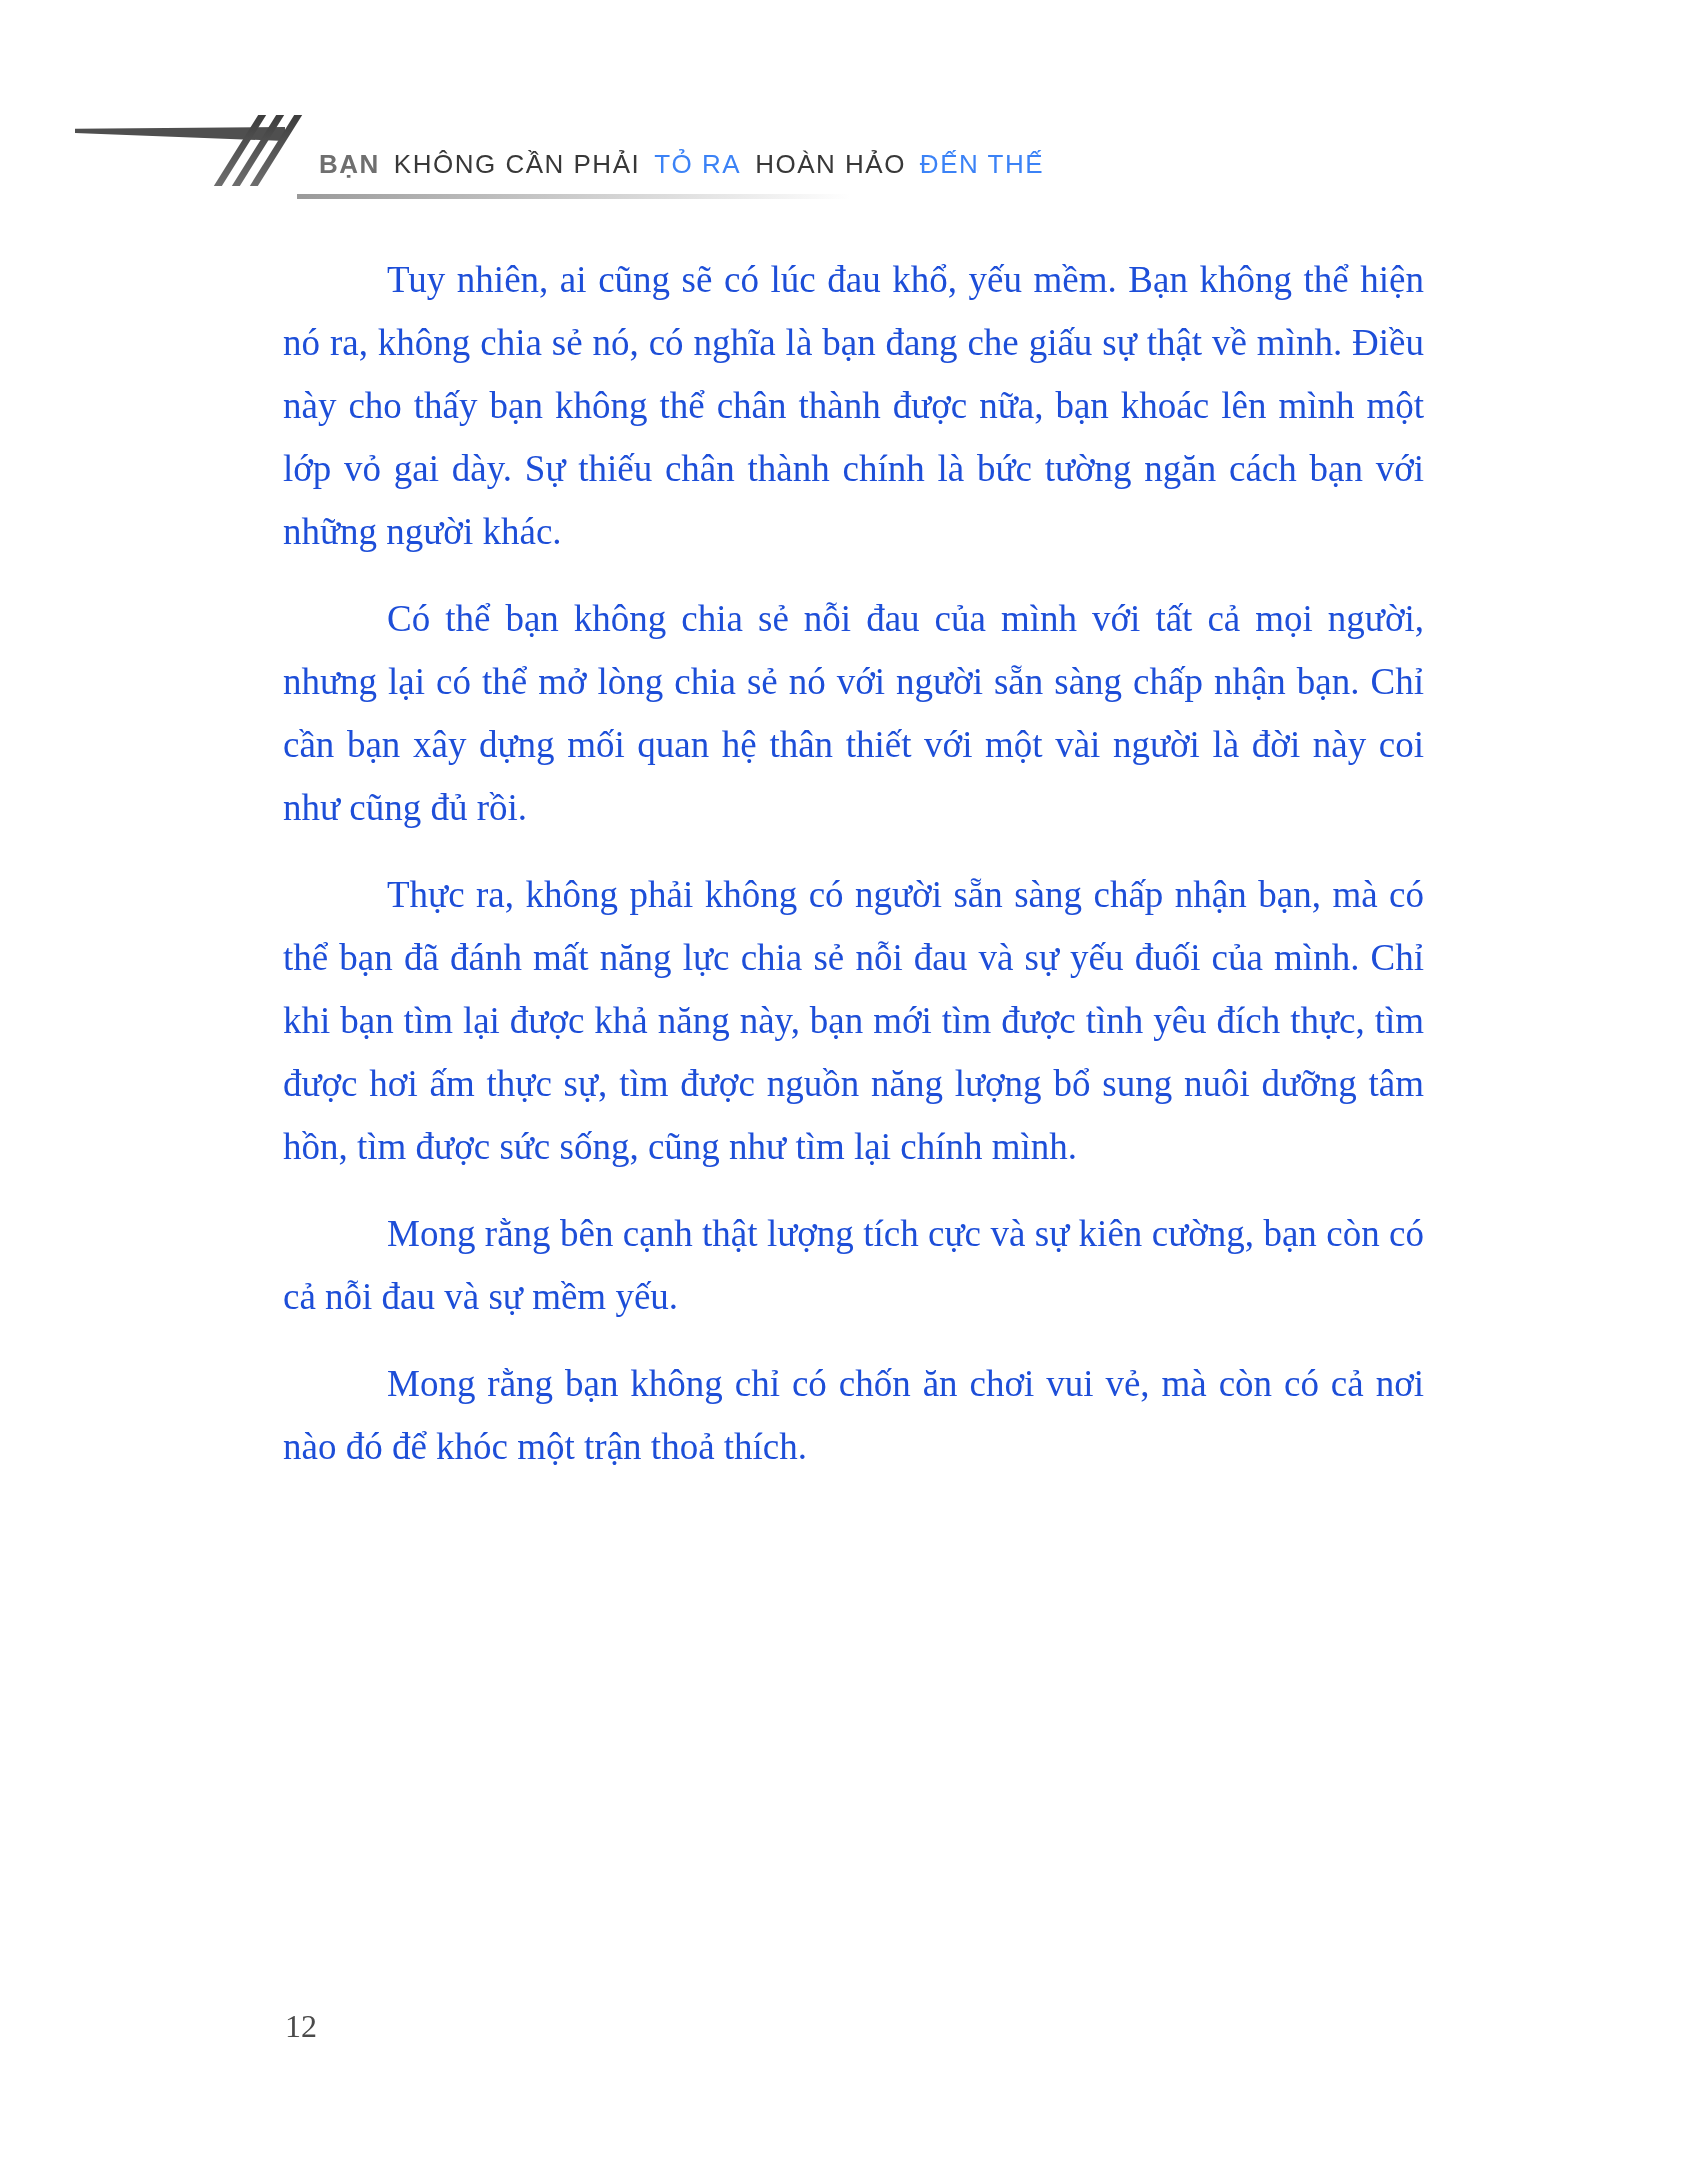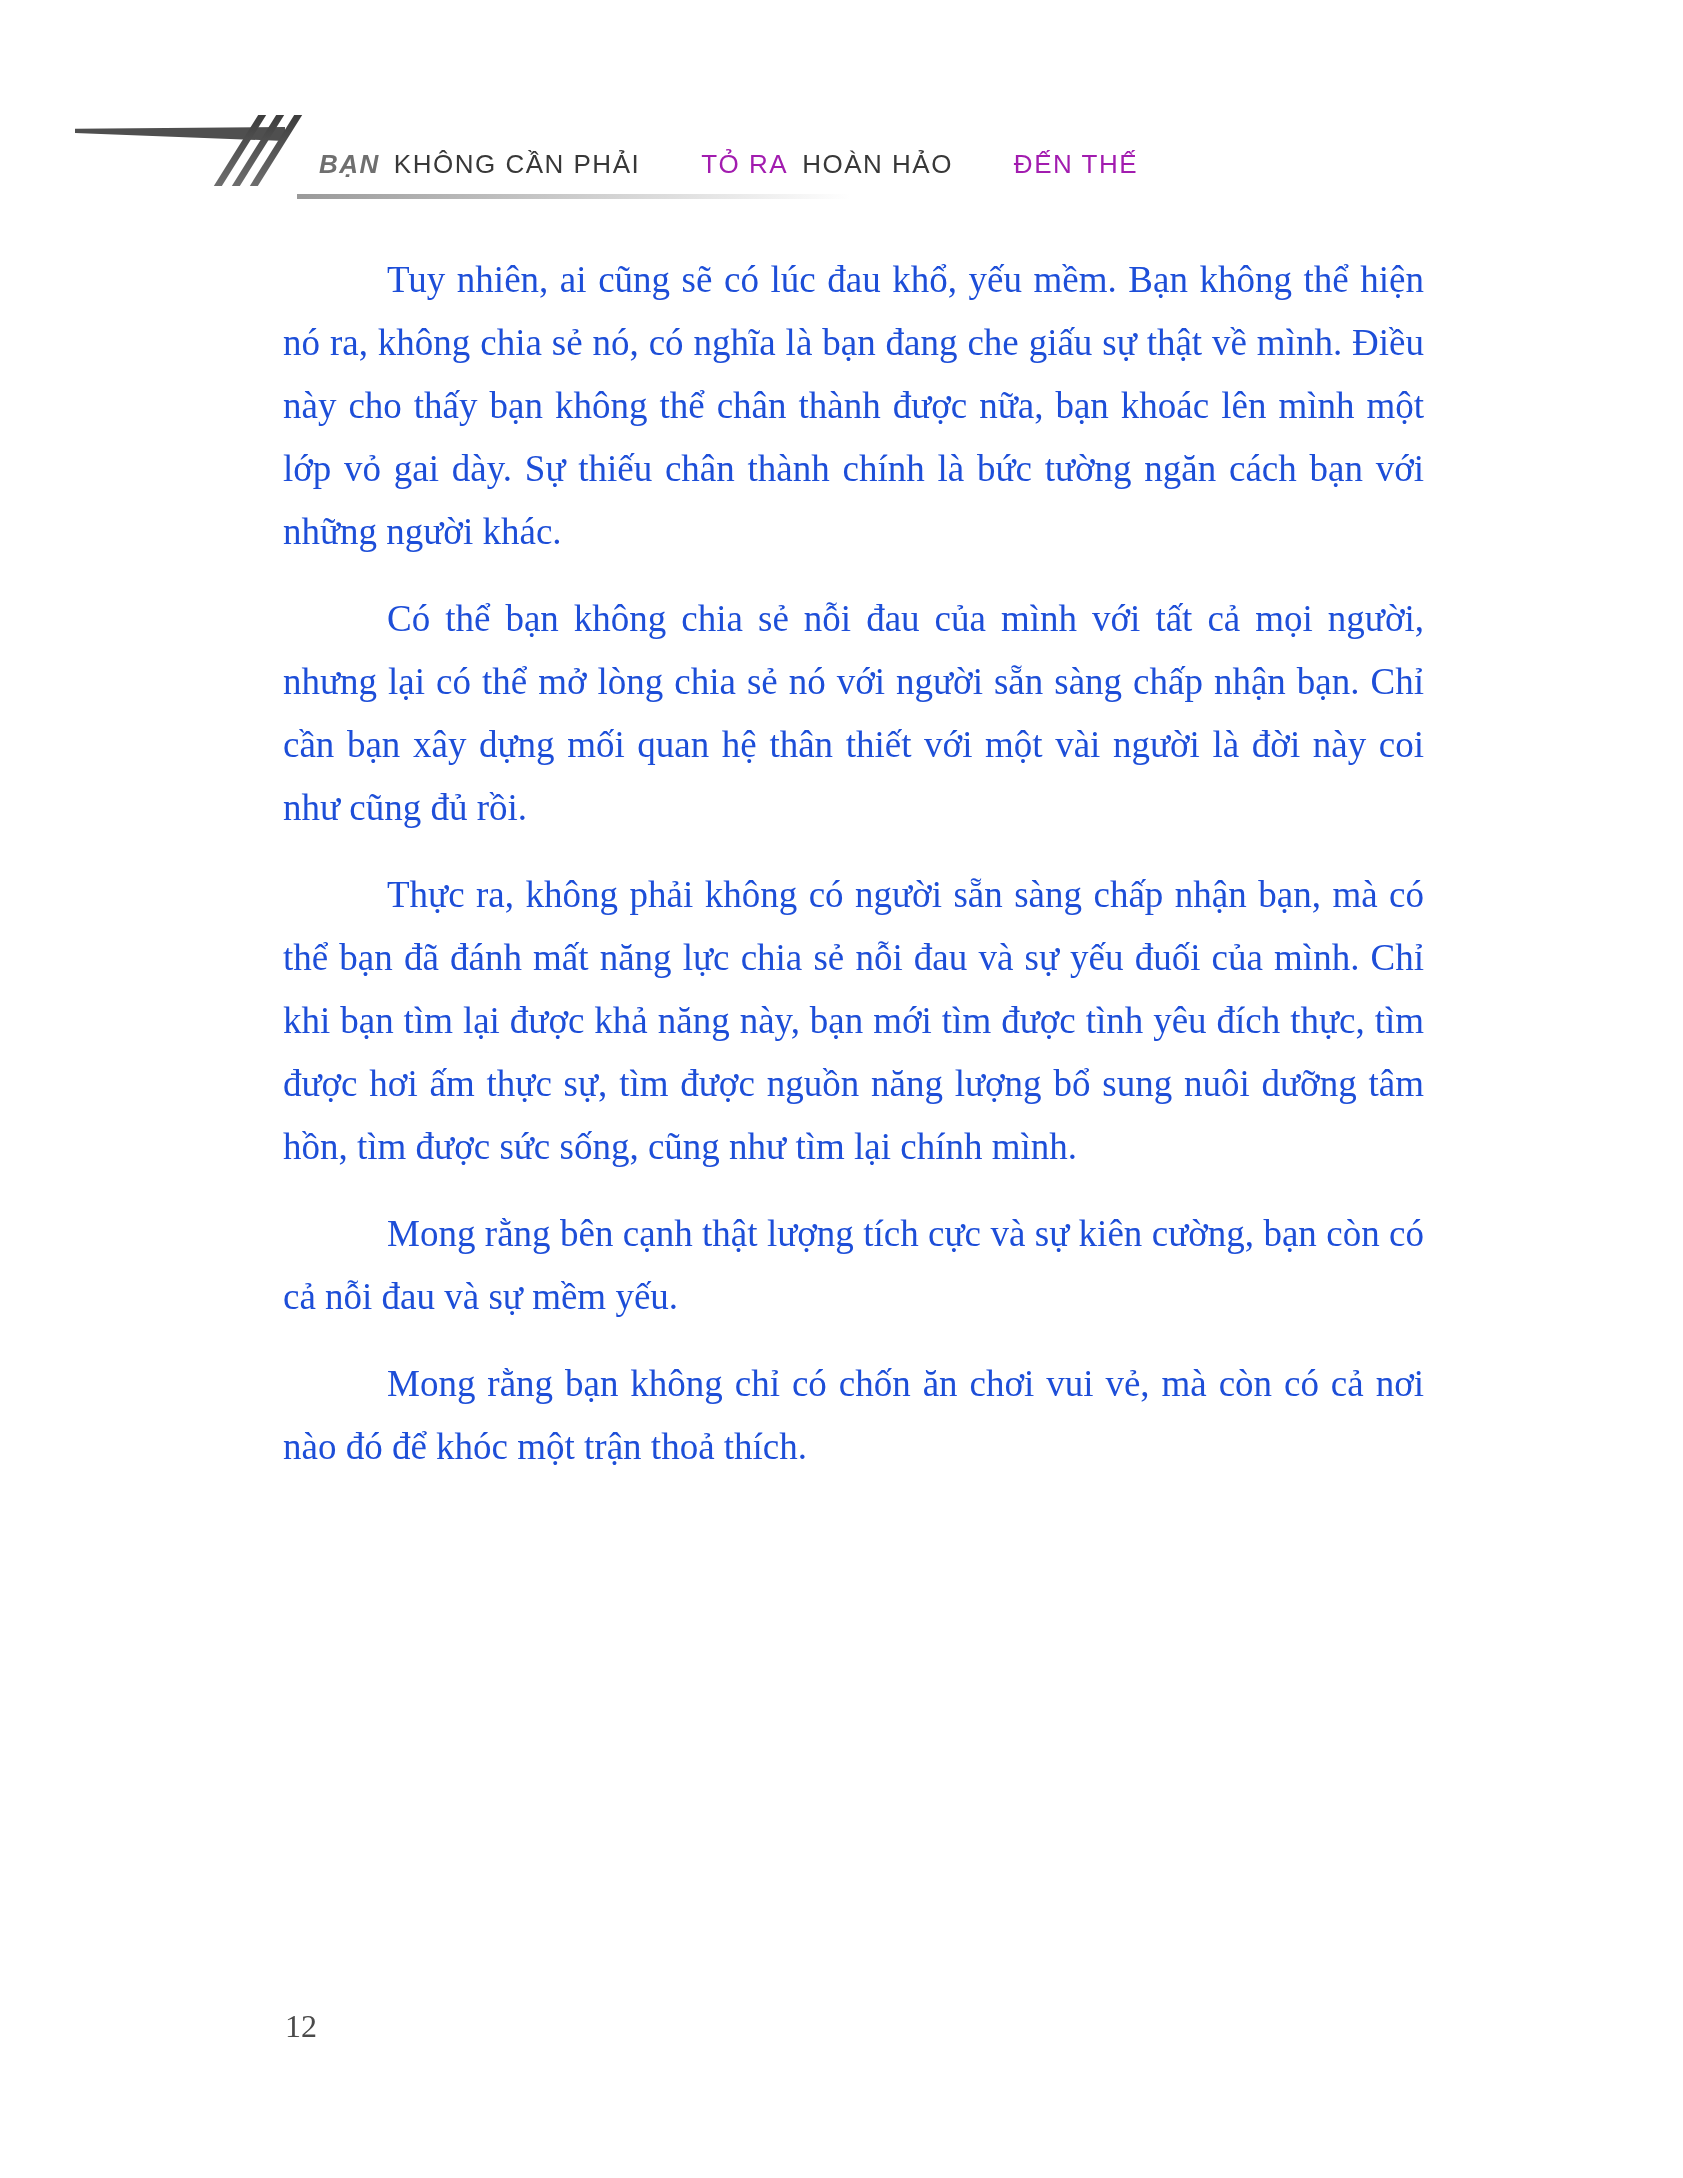--- a/index.html
+++ b/index.html
@@ -38,22 +38,22 @@
   .header-text {
     position: absolute;
     left: 319px; top: 149px;
     font-family: "Liberation Sans", sans-serif;
     font-size: 26px;
     letter-spacing: 1.5px;
     white-space: nowrap;
   }
   .seg { margin-right: 14px; }
   .seg-bold   { font-weight: 400; color: #383838; }
-  .seg-medium { font-weight: 700; color: #6f6f6f; font-style: italic; }
-  .seg-light  { font-weight: 400; color: #a21caf; margin-left: 47px; }
+  .seg-medium { font-weight: 700; color: #6f6f6f; }
+  .seg-light  { font-weight: 400; color: #3b82f6; }
 
   .header-underline {
     position: absolute;
     left: 297px; top: 194px;
     width: 554px; height: 5px;
     background: linear-gradient(90deg, rgba(70,70,70,0.55), rgba(70,70,70,0));
   }
 
   
   .text-block {

